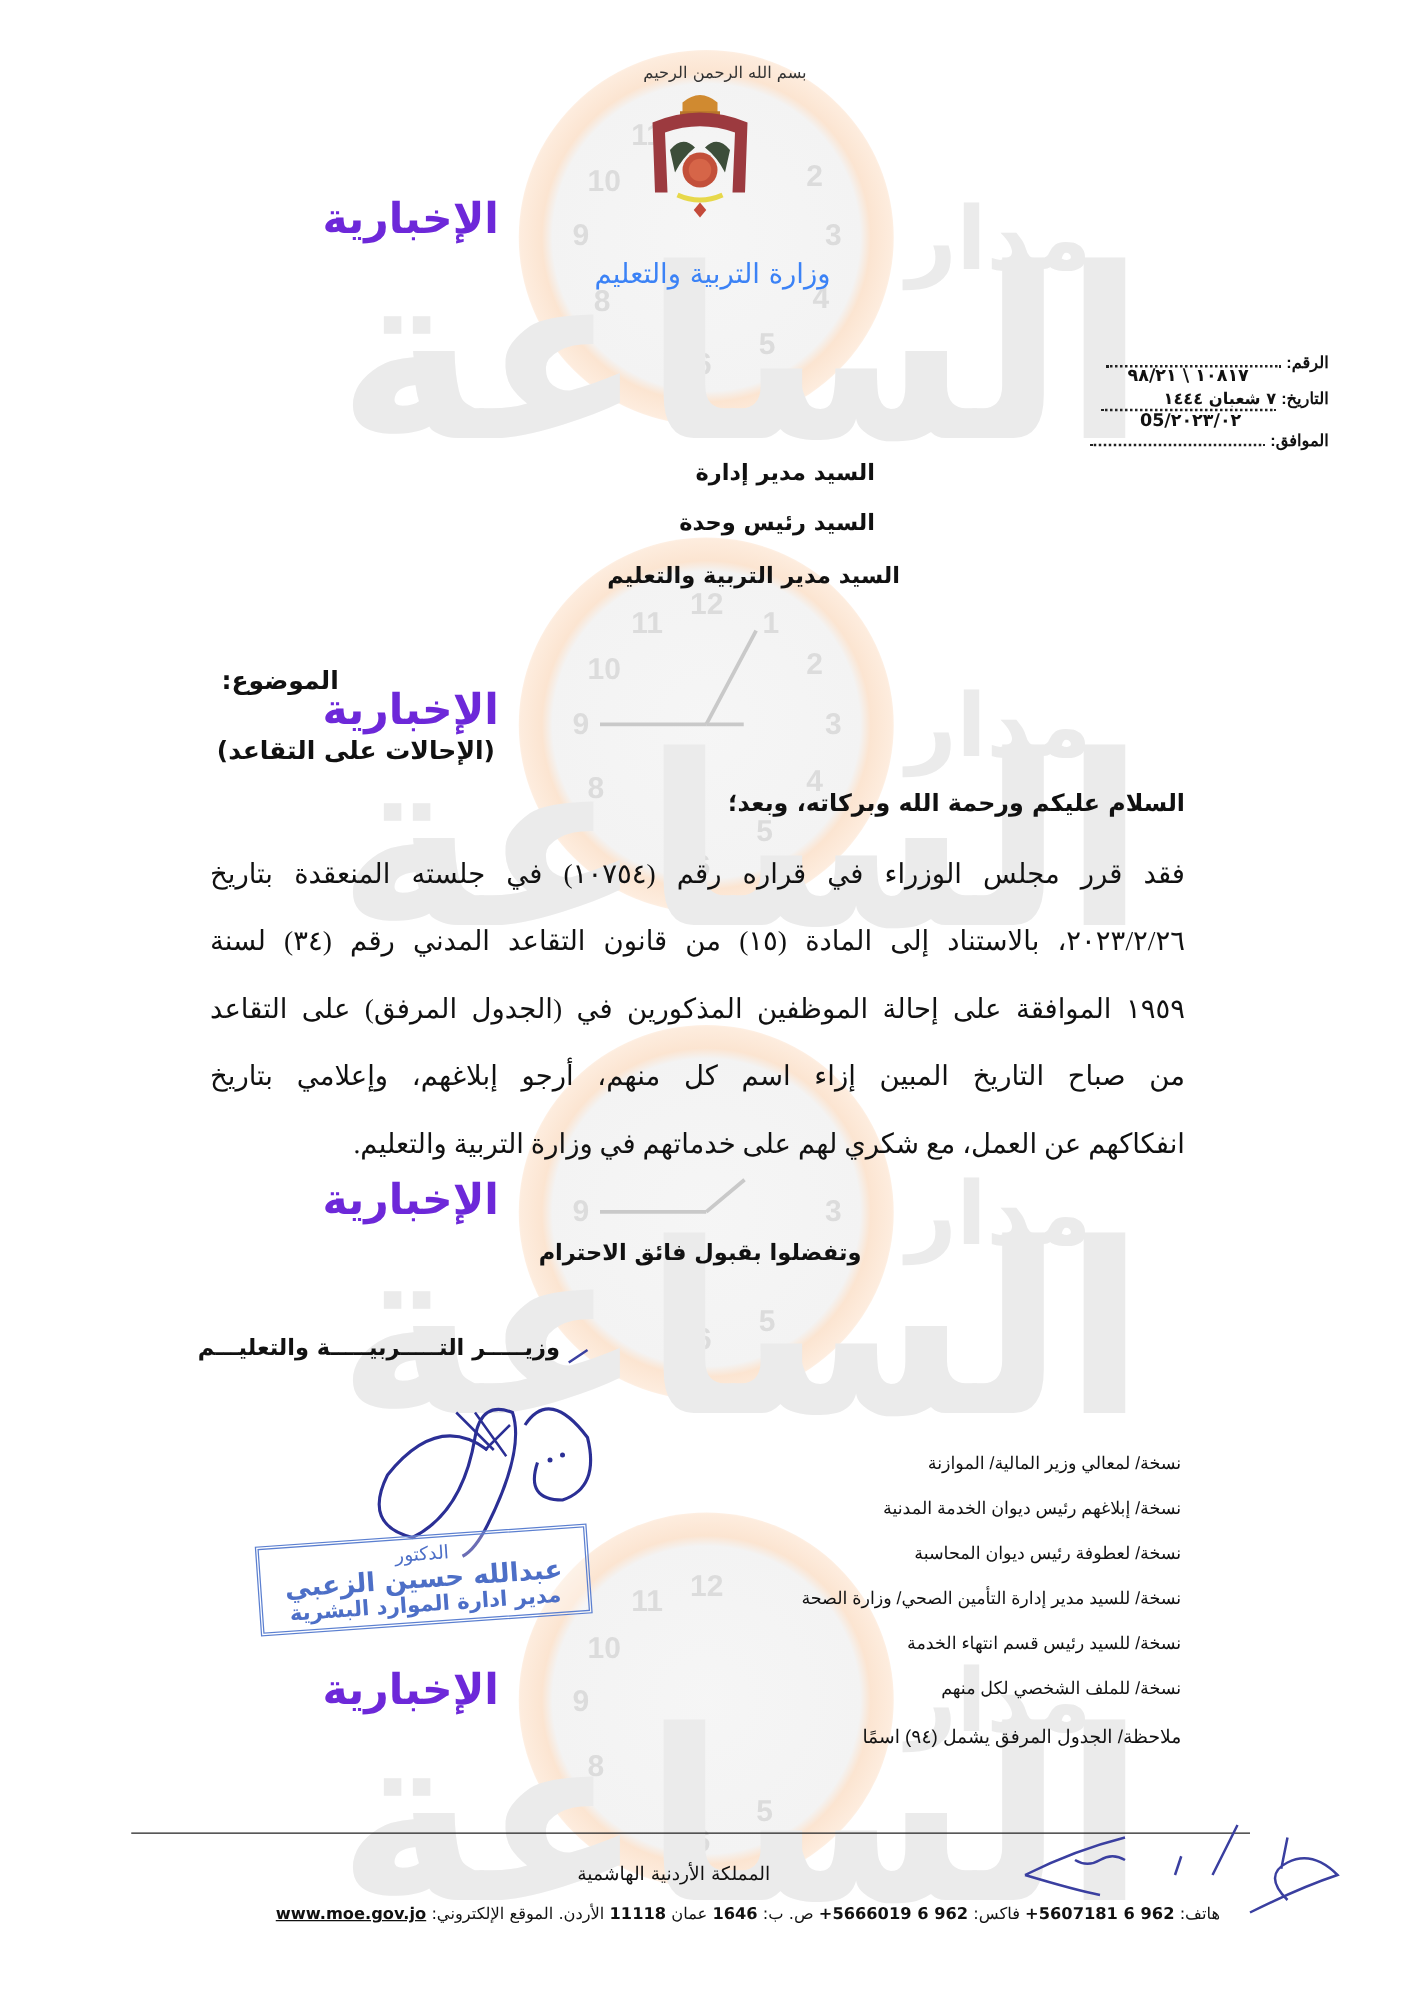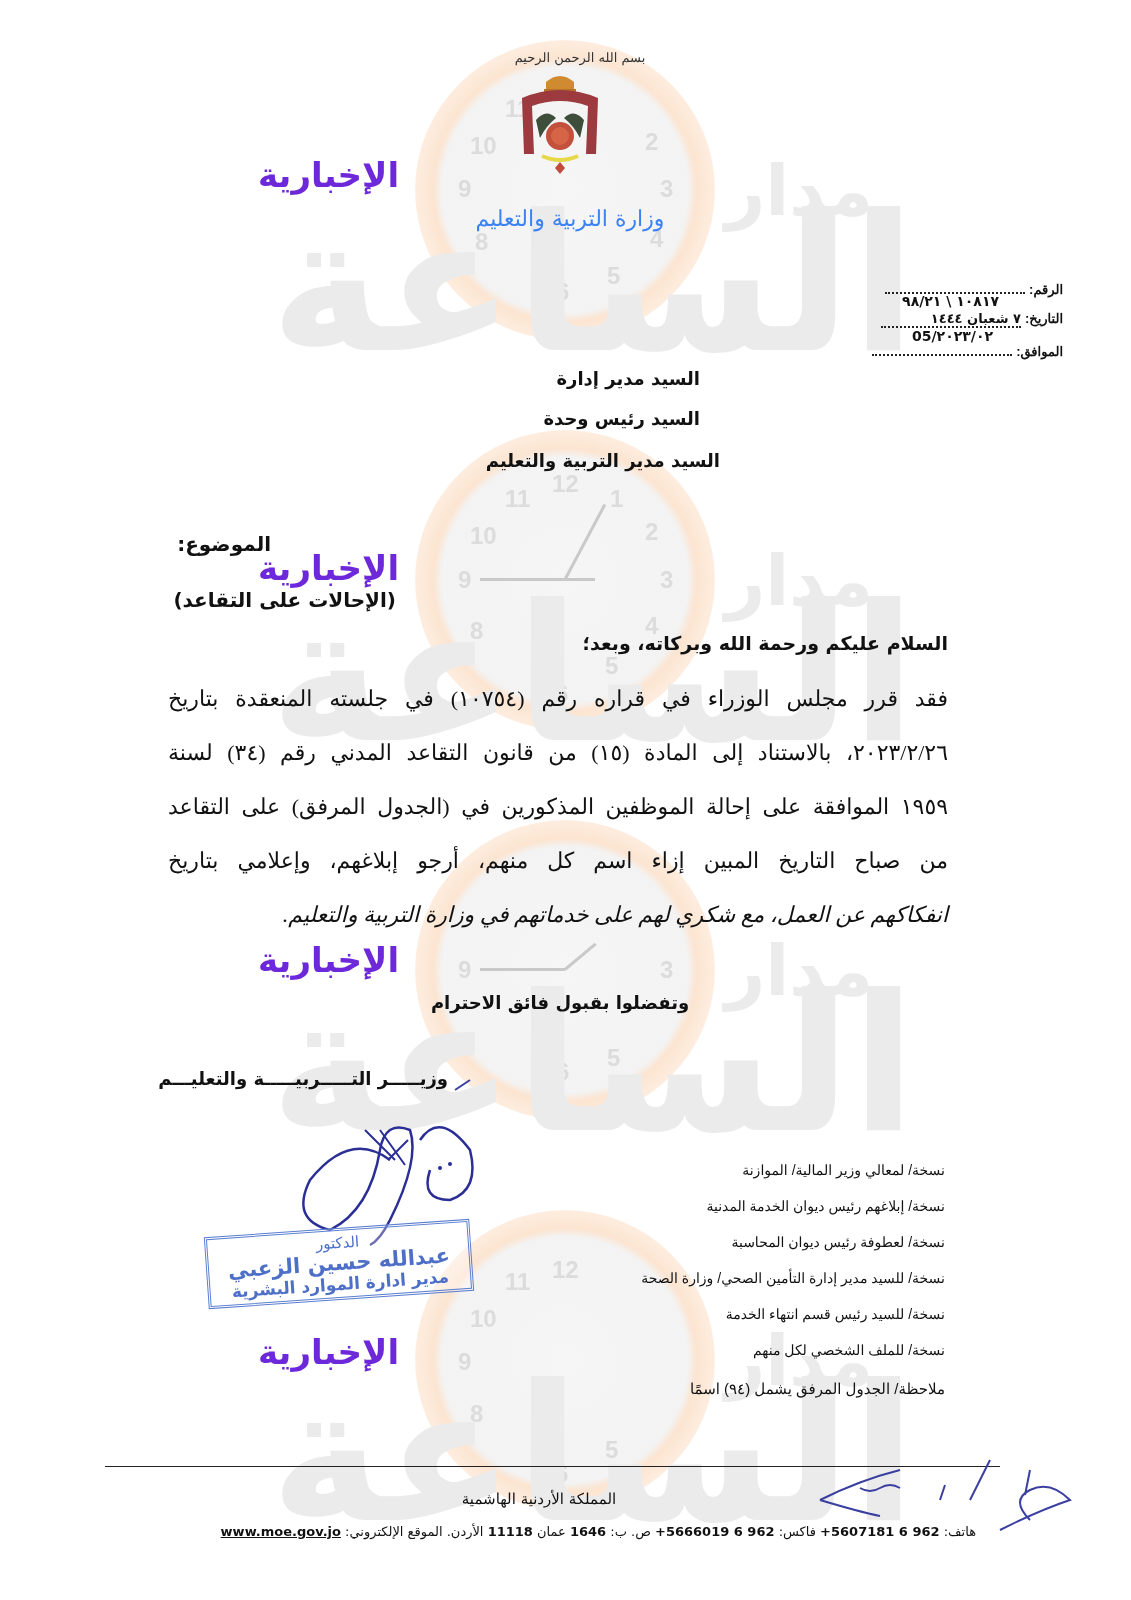--- a/index.html
+++ b/index.html
@@ -168,21 +168,21 @@
 <div class="abs subject-label rtl" style="right:860px;top:532px;">الموضوع:</div>
 <div class="abs subject-text rtl" style="right:735px;top:588px;">(الإحالات على التقاعد)</div>
 
 <div class="abs greeting rtl" style="right:183px;top:632px;">السلام عليكم ورحمة الله وبركاته، وبعد؛</div>
 
 <div class="abs" style="right:183px;top:686px;">
   <div class="body-line" style="height:54px;">فقد قرر مجلس الوزراء في قراره رقم (١٠٧٥٤) في جلسته المنعقدة بتاريخ</div>
   <div class="body-line" style="height:54px;">٢٠٢٣/٢/٢٦، بالاستناد إلى المادة (١٥) من قانون التقاعد المدني رقم (٣٤) لسنة</div>
   <div class="body-line" style="height:54px;">١٩٥٩ الموافقة على إحالة الموظفين المذكورين في (الجدول المرفق) على التقاعد</div>
   <div class="body-line" style="height:54px;">من صباح التاريخ المبين إزاء اسم كل منهم، أرجو إبلاغهم، وإعلامي بتاريخ</div>
-  <div class="body-line last" style="height:54px;font-style:italic;">انفكاكهم عن العمل، مع شكري لهم على خدماتهم في وزارة التربية والتعليم.</div>
+  <div class="body-line last" style="height:54px;">انفكاكهم عن العمل، مع شكري لهم على خدماتهم في وزارة التربية والتعليم.</div>
 </div>
 
 <div class="abs closing rtl" style="left:420px;top:992px;width:280px;text-align:center;">وتفضلوا بقبول فائق الاحترام</div>
 
 <div class="abs minister rtl" style="right:683px;top:1068px;">وزيـــــر التـــــربيـــــة والتعليـــم</div>
 
 <svg class="abs" style="left:270px;top:1070px;" width="230" height="180" viewBox="0 0 230 180">
   <path d="M200 10 L185 20" stroke="#3a3fa0" stroke-width="2" fill="none"></path>
   <path d="M120 90 Q80 60 40 110 Q20 150 60 160 Q100 140 110 80 Q115 50 140 60 Q150 90 120 150 Q110 170 100 175" stroke="#2b2f95" stroke-width="2.5" fill="none"></path>
   <path d="M150 70 Q170 40 200 80 Q210 120 180 130 Q150 130 160 100" stroke="#2b2f95" stroke-width="2.5" fill="none"></path>

